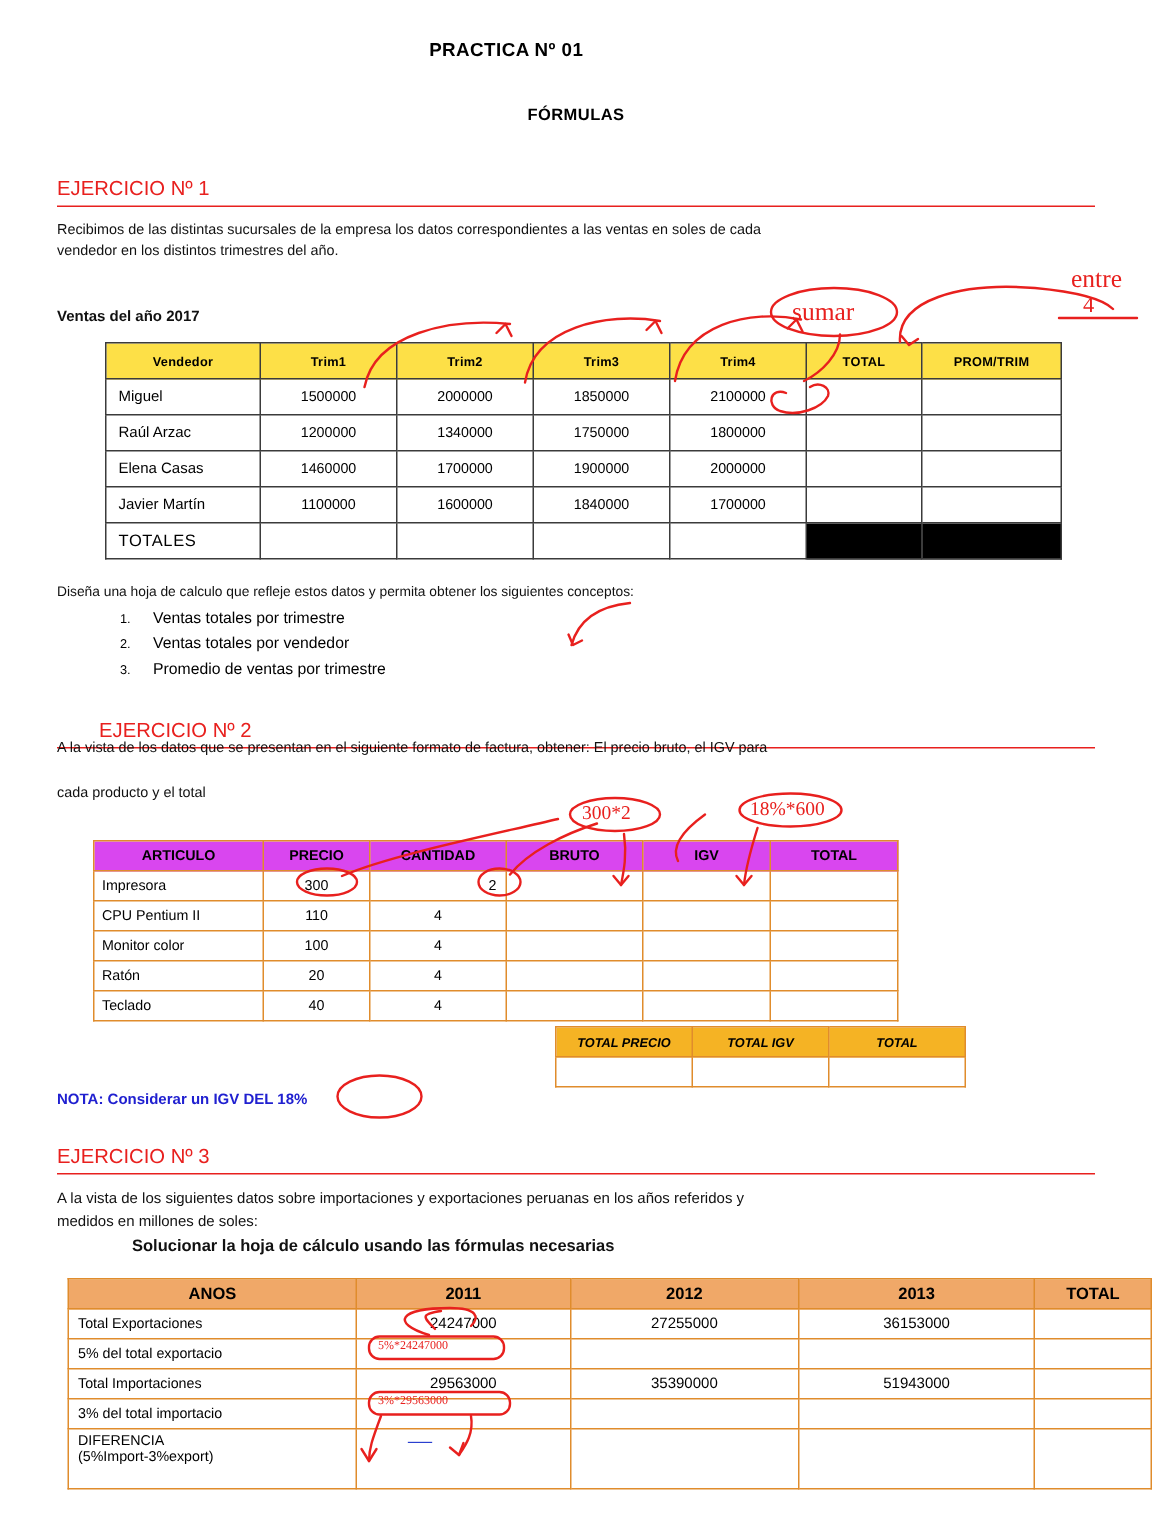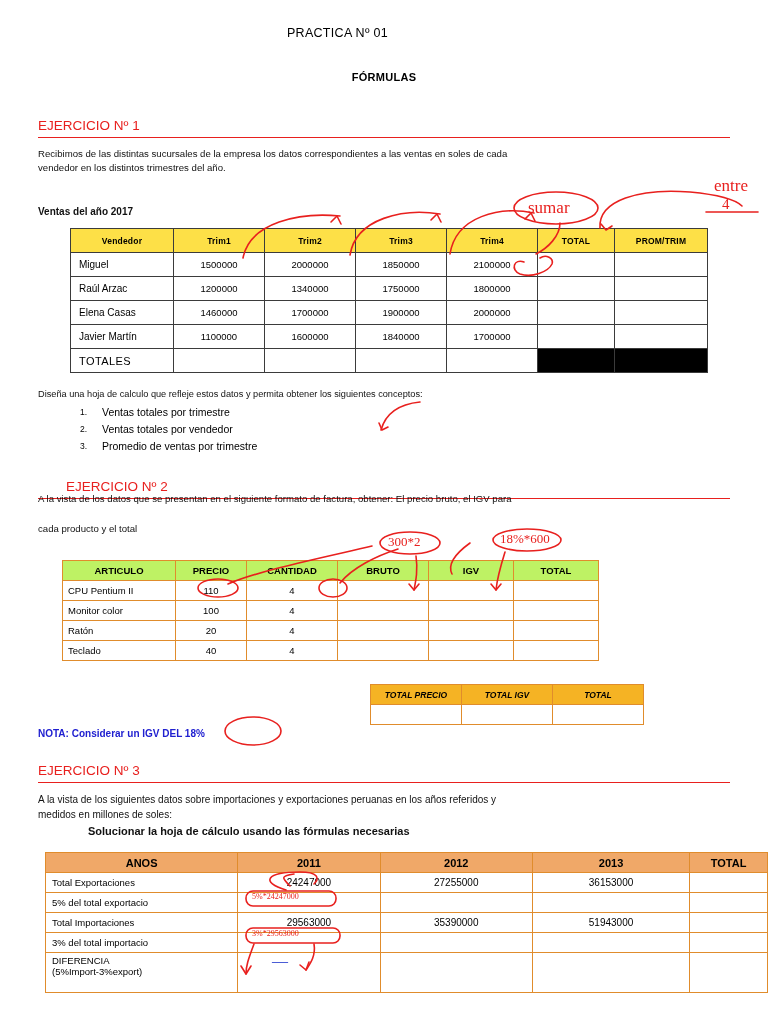--- a/index.html
+++ b/index.html
@@ -8,21 +8,21 @@
     background:#ffffff;
     font-family:"Liberation Sans",sans-serif;
     color:#000;
     position:relative;
     overflow:hidden;
   }
   .page{position:relative;width:768px;height:1024px;}
 
   .title1{
     position:absolute;top:26px;left:0;width:675px;text-align:center;
-    font-size:12.5px;font-weight:normal;letter-spacing:.3px;
+    font-size:12.5px;font-weight:bold;letter-spacing:.3px;
   }
   .title2{
     position:absolute;top:71px;left:0;width:768px;text-align:center;
     font-size:11px;font-weight:bold;letter-spacing:.3px;
   }
 
   .ej-head{
     position:absolute;left:38px;
     font-size:13.5px;color:#e8201e;font-weight:normal;
   }
@@ -43,21 +43,21 @@
   .t1 .black{background:#000;}
   .t1 .tot{font-size:11px;text-align:left;padding-left:8px;letter-spacing:.4px;}
 
   
   .olist{position:absolute;left:80px;font-size:10.5px;line-height:17px;}
   .olist .num{display:inline-block;width:22px;font-size:8.5px;vertical-align:top;}
 
   
   .t2{position:absolute;left:62px;top:560px;border-collapse:collapse;}
   .t2 td,.t2 th{border:1px solid #e08c2c;height:17px;font-size:9.5px;}
-  .t2 th{background:#bef264;font-weight:bold;font-size:9.5px;text-align:center;color:#000;}
+  .t2 th{background:#d946ef;font-weight:bold;font-size:9.5px;text-align:center;color:#000;}
   .t2 td.art{text-align:left;padding-left:5px;}
   .t2 td.c{text-align:center;}
   .t2 td.r{text-align:right;padding-right:6px;}
 
   
   .t2b{position:absolute;left:370px;top:684px;border-collapse:collapse;}
   .t2b td,.t2b th{border:1px solid #e08c2c;height:17px;width:88px;font-size:8.5px;text-align:center;}
   .t2b th{background:#f5b324;font-weight:bold;font-style:italic;}
 
   .nota{position:absolute;left:38px;top:728px;font-size:10px;color:#2020d0;font-weight:bold;}
@@ -168,20 +168,28 @@
     <tbody>
         <tr>
       <th style="width:110px;">ARTICULO</th>
       <th style="width:68px;">PRECIO</th>
       <th style="width:88px;">CANTIDAD</th>
       <th style="width:88px;">BRUTO</th>
       <th style="width:82px;">IGV</th>
       <th style="width:82px;">TOTAL</th>
     </tr>
     <tr>
+      <td class="art">Impresora</td>
+      <td class="c">300</td>
+      <td class="r">2</td>
+      <td></td>
+      <td></td>
+      <td></td>
+    </tr>
+    <tr>
       <td class="art">CPU Pentium II</td>
       <td class="c">110</td>
       <td class="c">4</td>
       <td></td>
       <td></td>
       <td></td>
     </tr>
     <tr>
       <td class="art">Monitor color</td>
       <td class="c">100</td>

